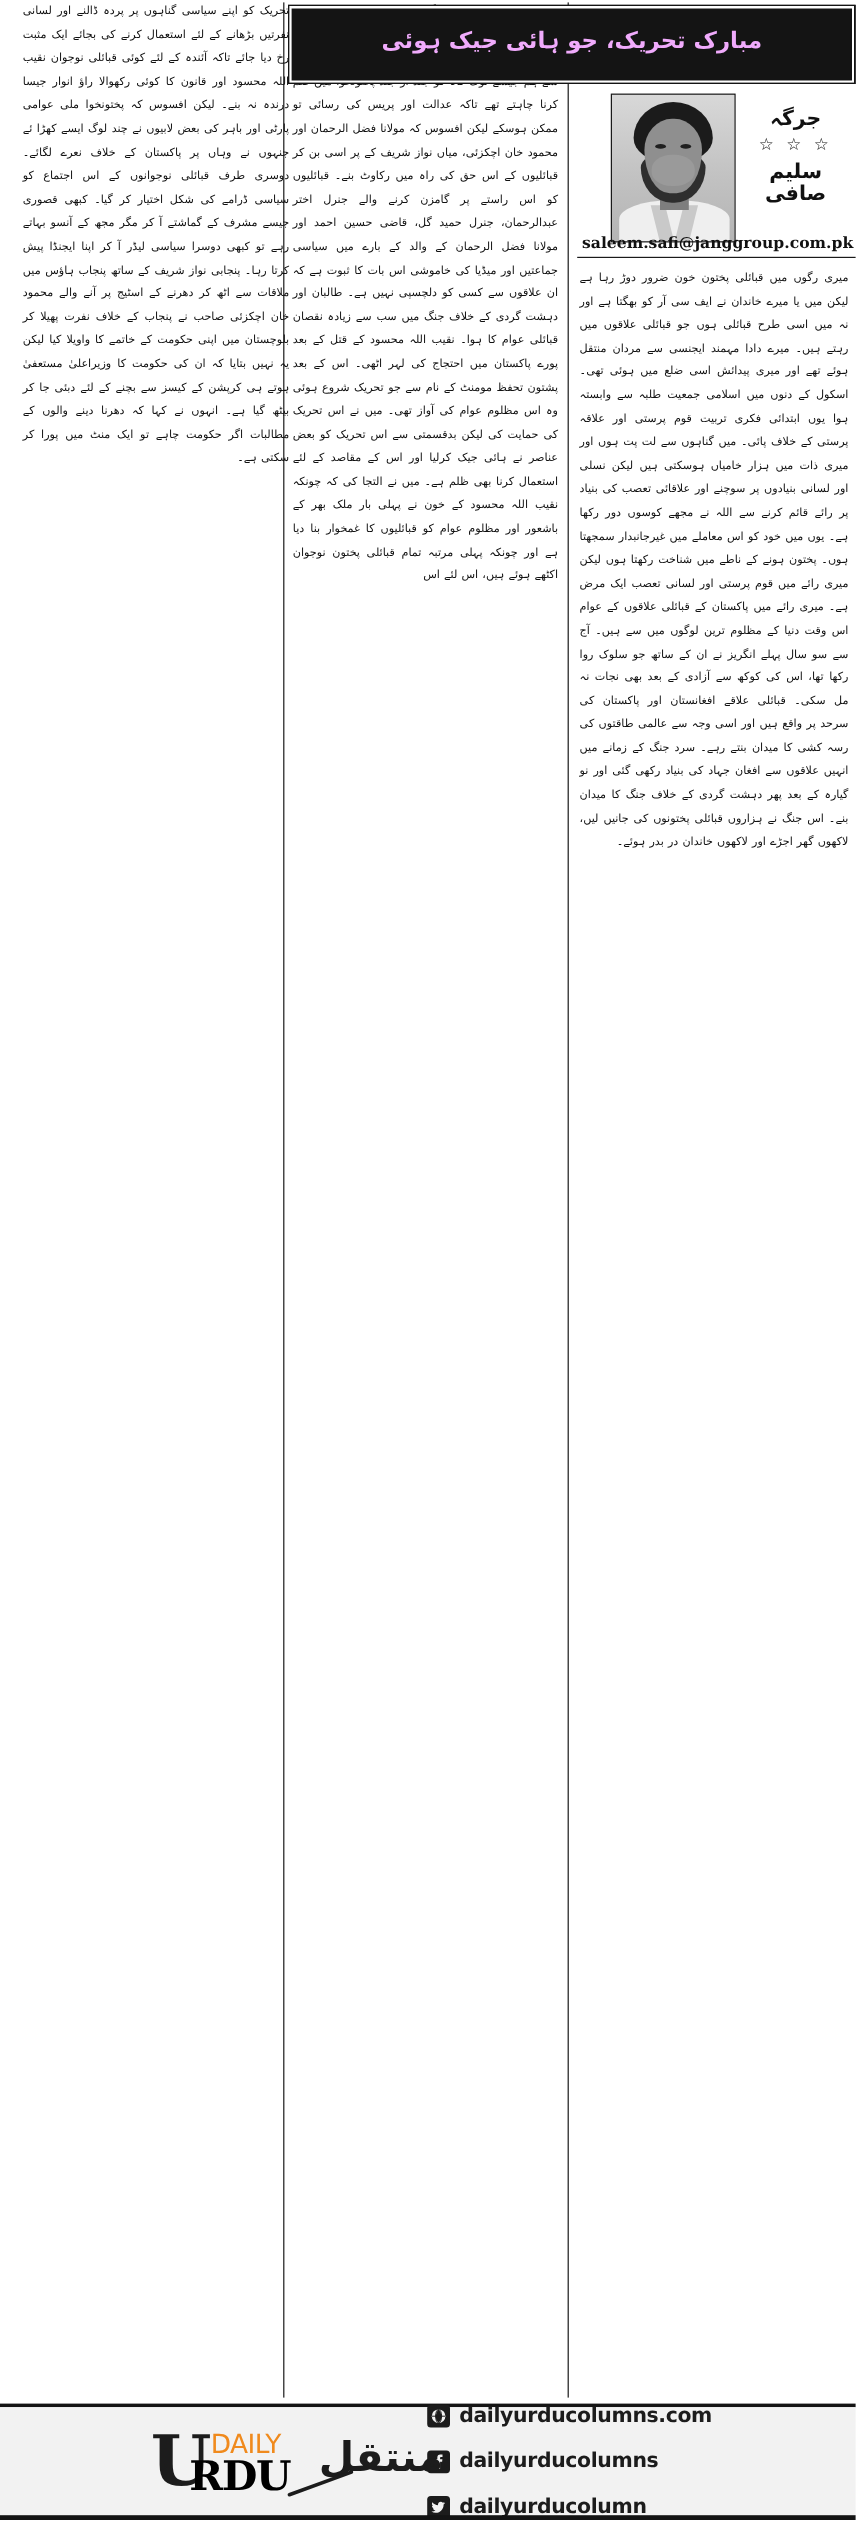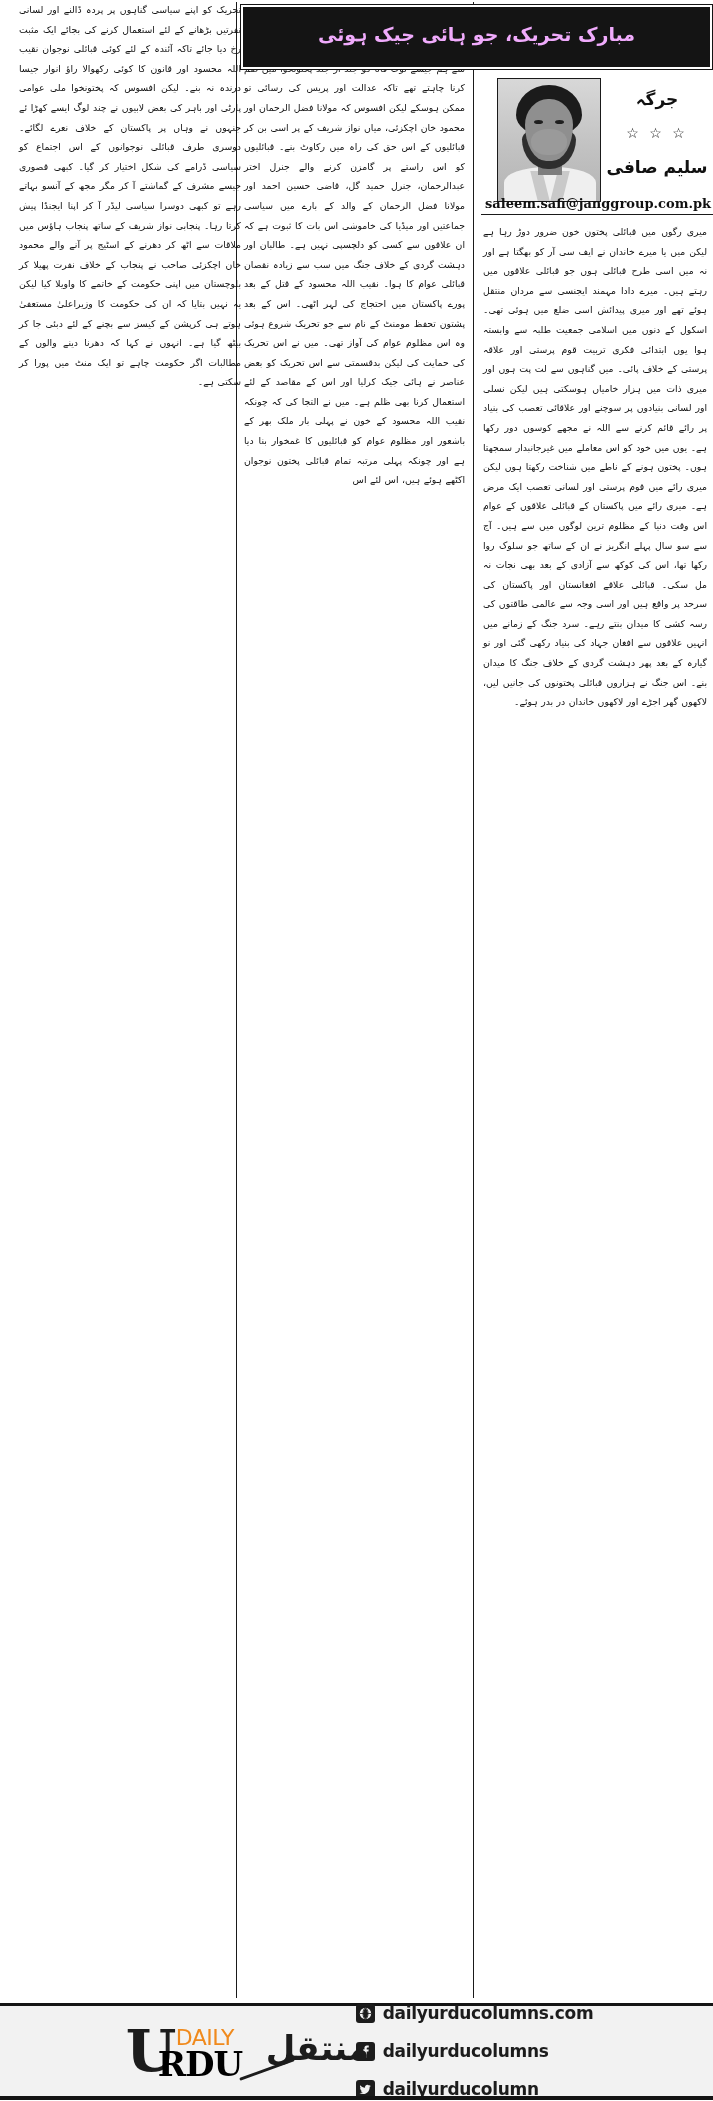--- a/index.html
+++ b/index.html
@@ -72,22 +72,22 @@
   }
 
   
   #masthead {
     position:absolute; right:0px; top:78px;
     width:232px; height:128px;
     direction:rtl;
     display:flex; flex-direction:row; align-items:flex-start;
   }
   #byline {
-    width:112px; text-align:center; padding-top:12px;
-    display:flex; flex-direction:column; align-items:center; gap:17px;
+    width:100px; text-align:center; padding-top:12px;
+    display:flex; flex-direction:column; align-items:center; gap:5px;
   }
   #byline .kicker { font-size:17px; font-weight:700; color:#111; line-height:1.1; }
   #byline .stars  { font-size:14px; color:#111; letter-spacing:3px; line-height:1.1; }
   #byline .author { font-size:17px; font-weight:700; color:#111; line-height:1.1; }
 
   #photo-frame {
     width:104px; height:124px;
     border:1.5px solid #1a1a1a;
     background:#cfcfcf;
     position:relative; overflow:hidden;

